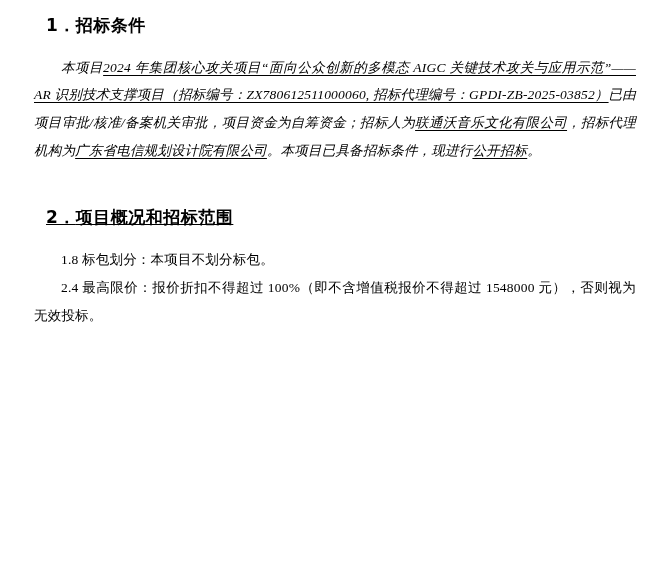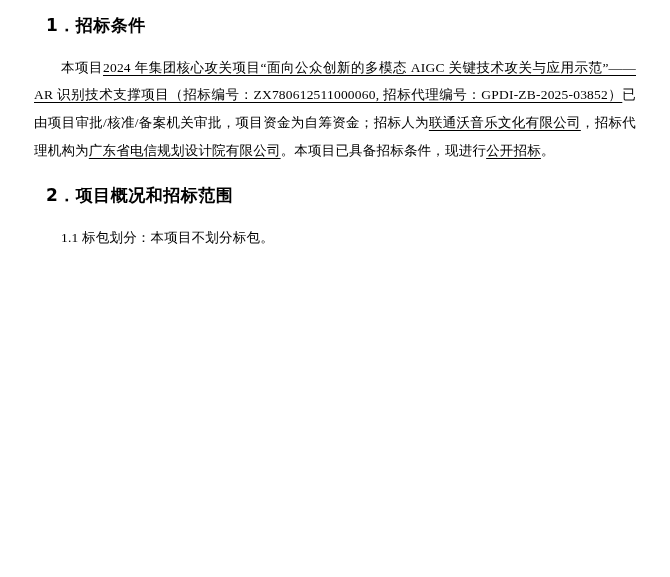--- a/index.html
+++ b/index.html
@@ -29,22 +29,23 @@
     padding: 0;
     letter-spacing: 0.5px;
     line-height: 1.4;
   }
   .heading-block {
     margin-top: 6px;
     margin-bottom: 14px;
     padding-left: 12px;
   }
   .heading-block.second {
-    margin-top: 20px;
+    margin-top: 42px;
     margin-bottom: 16px;
+    text-decoration: underline;
   }
   p.para {
     font-size: 13.5px;
     line-height: 2.05;
     margin: 0 0 0 0;
     text-align: justify;
     text-justify: inter-ideograph;
     letter-spacing: 0.2px;
   }
   p.indent {
@@ -58,20 +59,21 @@
     font-size: 13.5px;
     line-height: 2.05;
     margin: 0;
     text-align: justify;
     text-justify: inter-ideograph;
     text-indent: 2em;
     letter-spacing: 0.2px;
   }
   .block-1 {
     margin-top: 16px;
+    font-style: italic;
   }
   .block-2 {
     margin-top: 0;
   }
 </style>
 </head>
 <body>
 
 <div class="page">
 
@@ -81,16 +83,17 @@
 
   <div class="block-1">
     <p class="para indent"><span>本项目</span><span class="u">2024 年集团核心攻关项目“面向公众创新的多模态 AIGC 关键技术攻关与应用示范”——AR 识别技术支撑项目（招标编号：ZX780612511000060, 招标代理编号：GPDI-ZB-2025-03852）</span><span>已由项目审批/核准/备案机关审批，项目资金为自筹资金；招标人为</span><span class="u">联通沃音乐文化有限公司</span><span>，招标代理机构为</span><span class="u">广东省电信规划设计院有限公司</span><span>。本项目已具备招标条件，现进行</span><span class="u">公开招标</span><span>。</span></p>
   </div>
 
   <div class="heading-block second">
     <h2 class="section-heading"><span>2．</span><span>项目概况和招标范围</span></h2>
   </div>
 
   <div class="block-2">
-    <p class="sub-para"><span>1.1 标包划分：本项目不划分标包。</span></p>
+    <p class="sub-para"><span>1.8 标包划分：本项目不划分标包。</span></p>
+    <p class="sub-para"><span>2.4 最高限价：报价折扣不得超过 100%（即不含增值税报价不得超过 1548000 元），否则视为无效投标。</span></p>
   </div>
 
 </div>
 
 </body></html>

